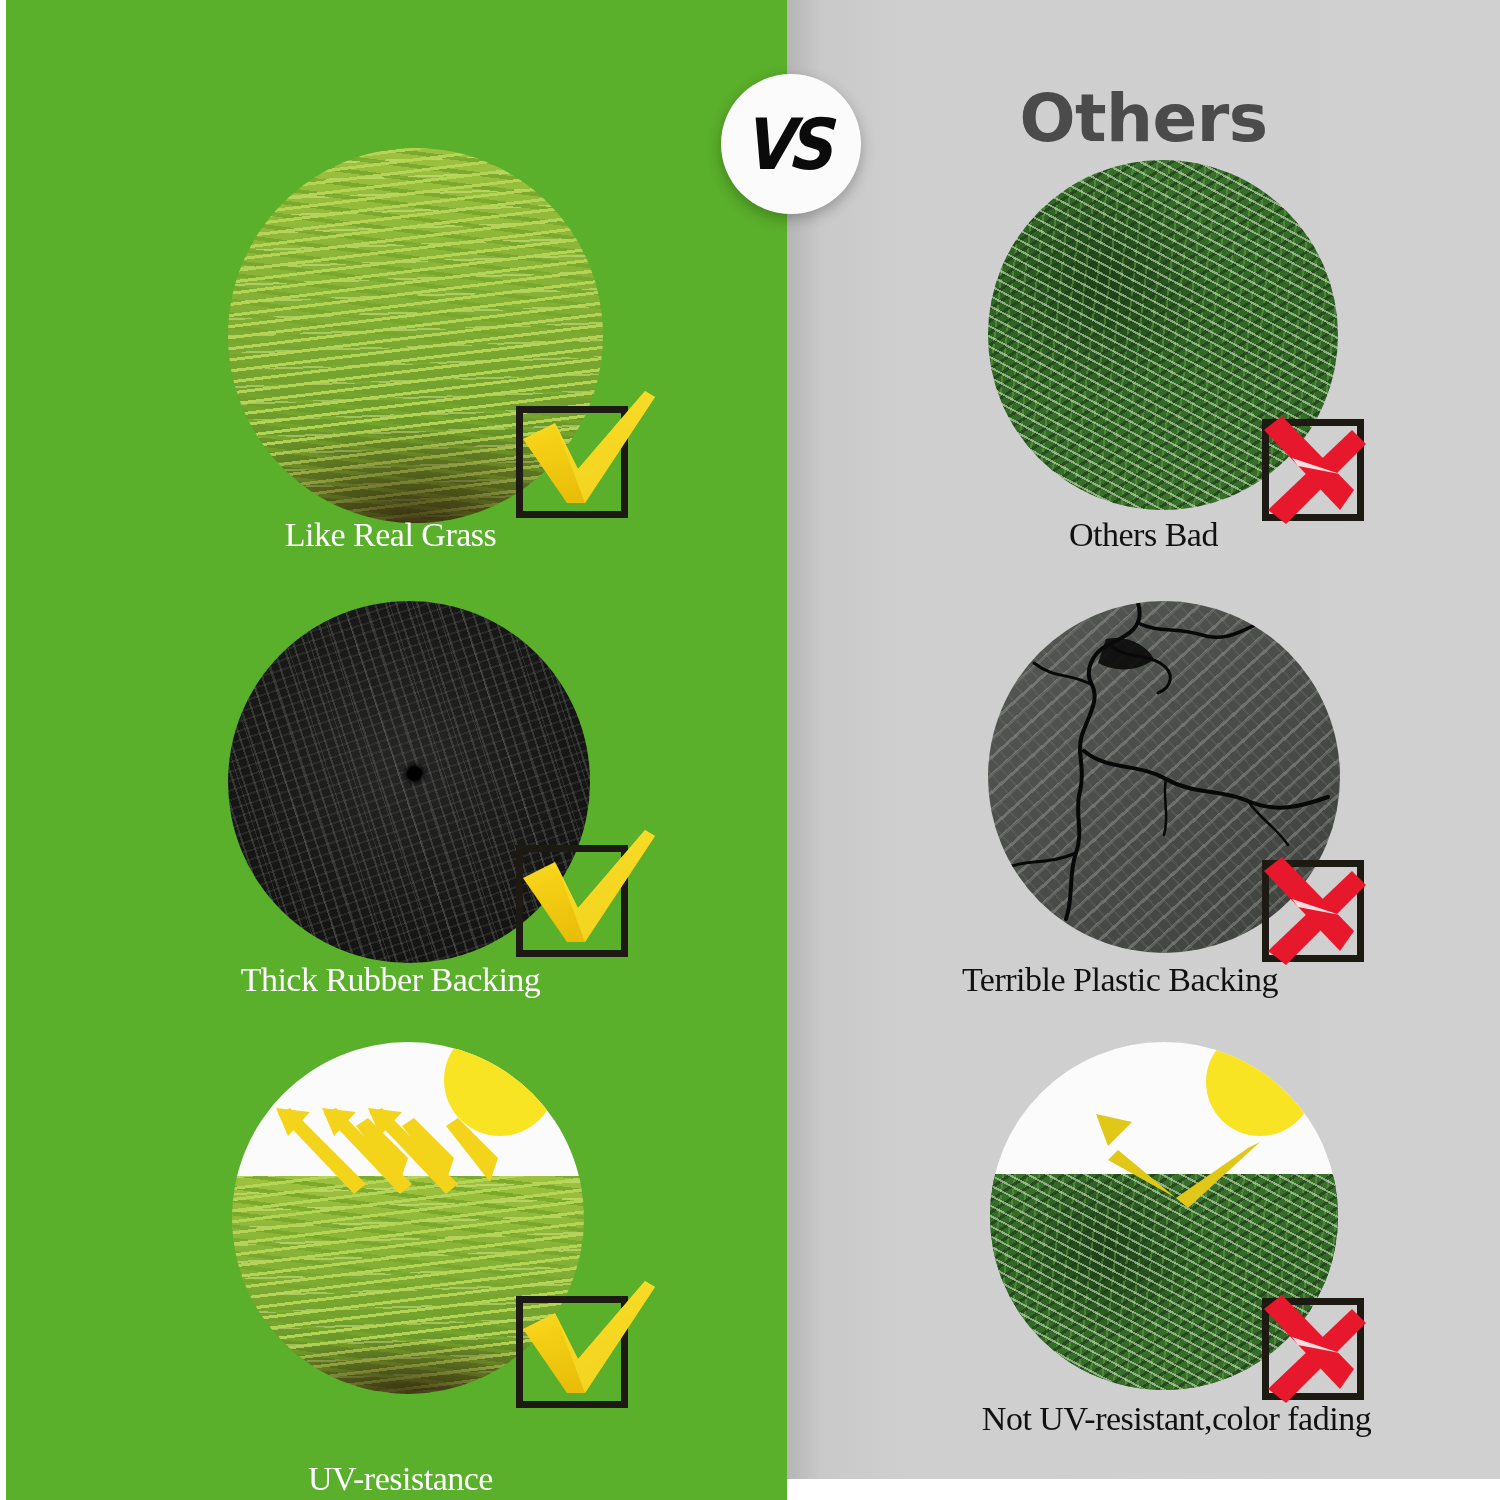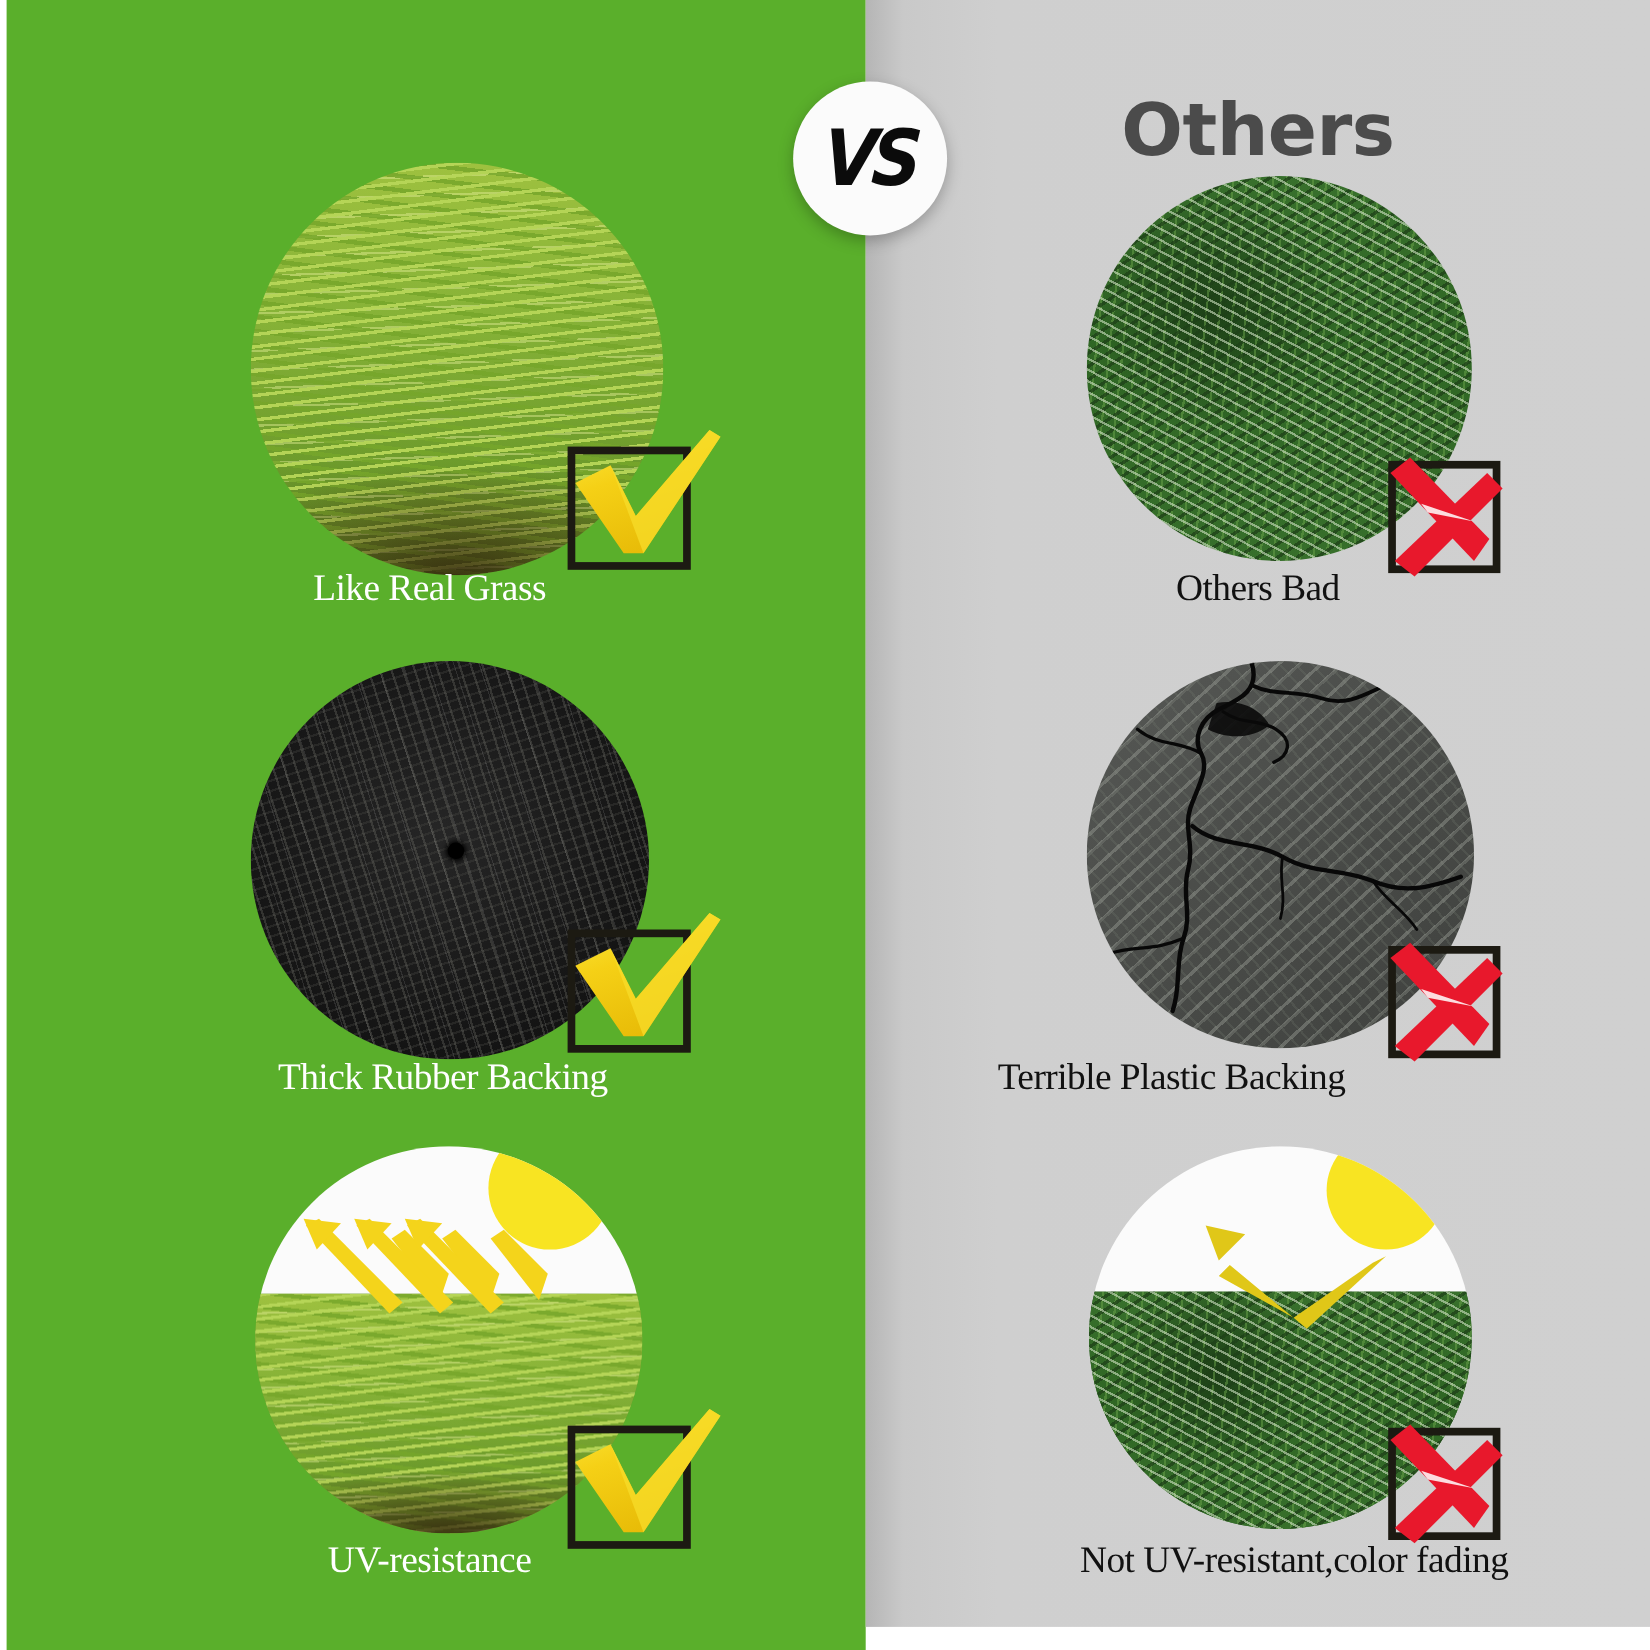--- a/index.html
+++ b/index.html
@@ -295,21 +295,21 @@
     <div class="circle tex-rubber" style="left:228px; top:601px; width:362px; height:362px;">
       <div id="rubber-drain-hole"></div>
     </div>
 
     <div class="mark-box" style="left:516px; top:845px; width:98px; height:98px;"></div>
     <svg class="mark-glyph" style="left:505px; top:824px;" width="155" height="125" viewBox="0 0 155 125">
       <path d="M18,54 L50,38 L73,84 L140,6 L150,12 L80,118 L62,118 Z" fill="url(#checkGrad1)"></path>
       <path d="M50,38 L73,84 L140,6 L150,12 L80,118 Z" fill="#f7dc2a" opacity="0.75"></path>
     </svg>
 
-    <div class="caption ours" style="left:12px; top:961px; width:781px;">Thick Rubber Backing</div>
+    <div class="caption ours" style="left:0; top:961px; width:781px;">Thick Rubber Backing</div>
   </div>
 
   <div class="cell">
     <div class="circle tex-plastic" style="left:988px; top:601px; width:352px; height:352px;">
       <svg class="crack-svg" viewBox="0 0 352 352">
         <g stroke="#080808" fill="none" stroke-linecap="round">
           <path d="M150,2 C158,28 136,36 120,44 C104,52 96,70 104,84 C112,98 100,116 94,134
                    C88,152 98,168 92,190 C86,212 96,230 88,252 C80,274 86,296 78,318" stroke-width="4"></path>
           <path d="M150,22 C170,32 190,26 214,34 C238,42 256,28 276,20" stroke-width="3.5"></path>
           <path d="M124,46 C140,58 156,52 172,62 C188,72 184,86 170,92" stroke-width="3"></path>
@@ -325,21 +325,21 @@
 
     <div class="mark-box" style="left:1262px; top:860px; width:88px; height:88px;"></div>
     <svg class="mark-glyph" style="left:1248px; top:841px;" width="130" height="130" viewBox="0 0 130 130">
       <g fill="#e8182c">
         <path d="M16,30 L34,16 L106,90 L92,110 Z"></path>
         <path d="M104,30 L118,44 L38,124 L20,110 Z"></path>
       </g>
       <path d="M44,58 L92,74 L50,66 Z" fill="#ffffff" opacity="0.85"></path>
     </svg>
 
-    <div class="caption others" style="left:774px; top:961px; width:582px;">Terrible Plastic Backing</div>
+    <div class="caption others" style="left:829px; top:961px; width:582px;">Terrible Plastic Backing</div>
   </div>
 
   <div class="cell">
     <div class="circle" style="left:232px; top:1042px; width:352px; height:352px;">
       <div class="uv-ground tex-real-grass"></div>
       <div class="uv-sky"></div>
       <div class="uv-sun" style="left:212px; top:-18px; width:112px; height:112px;"></div>
       <svg class="uv-arrows" viewBox="0 0 352 352">
         <g fill="#f4d41b">
 
@@ -357,21 +357,21 @@
         </g>
       </svg>
     </div>
 
     <div class="mark-box" style="left:516px; top:1296px; width:98px; height:98px;"></div>
     <svg class="mark-glyph" style="left:505px; top:1275px;" width="155" height="125" viewBox="0 0 155 125">
       <path d="M18,54 L50,38 L73,84 L140,6 L150,12 L80,118 L62,118 Z" fill="url(#checkGrad1)"></path>
       <path d="M50,38 L73,84 L140,6 L150,12 L80,118 Z" fill="#f7dc2a" opacity="0.75"></path>
     </svg>
 
-    <div class="caption ours" style="left:0; top:1400px; width:781px;">UV-resistance</div>
+    <div class="caption ours" style="left:0; top:1460px; width:781px;padding-left:10px;">UV-resistance</div>
   </div>
 
   <div class="cell">
     <div class="circle" style="left:990px; top:1042px; width:348px; height:348px;">
         <div class="uv-ground tex-bad-grass"></div>
         <div class="uv-sky"></div>
         <div class="uv-sun" style="left:216px; top:-14px; width:108px; height:108px;"></div>
         <svg class="uv-arrows" viewBox="0 0 348 348">
           <g fill="#e0c718">
             <path d="M270,100 L258,106 L186,156 L198,166 Z"></path>

